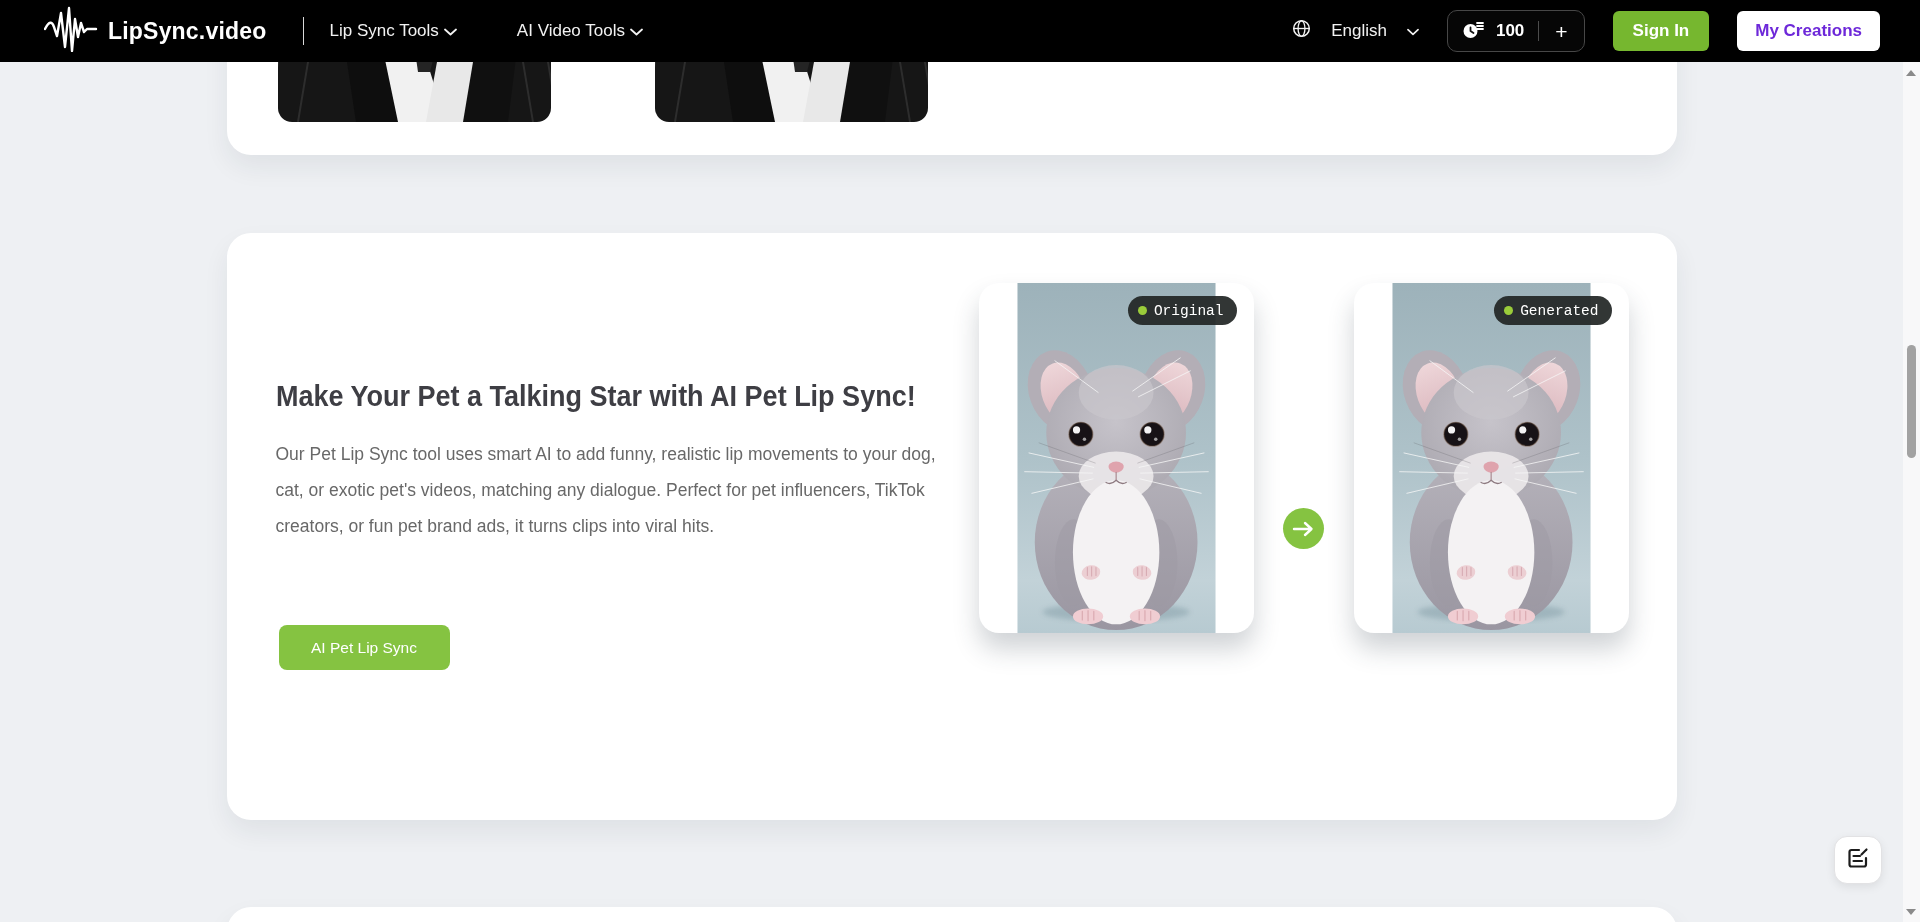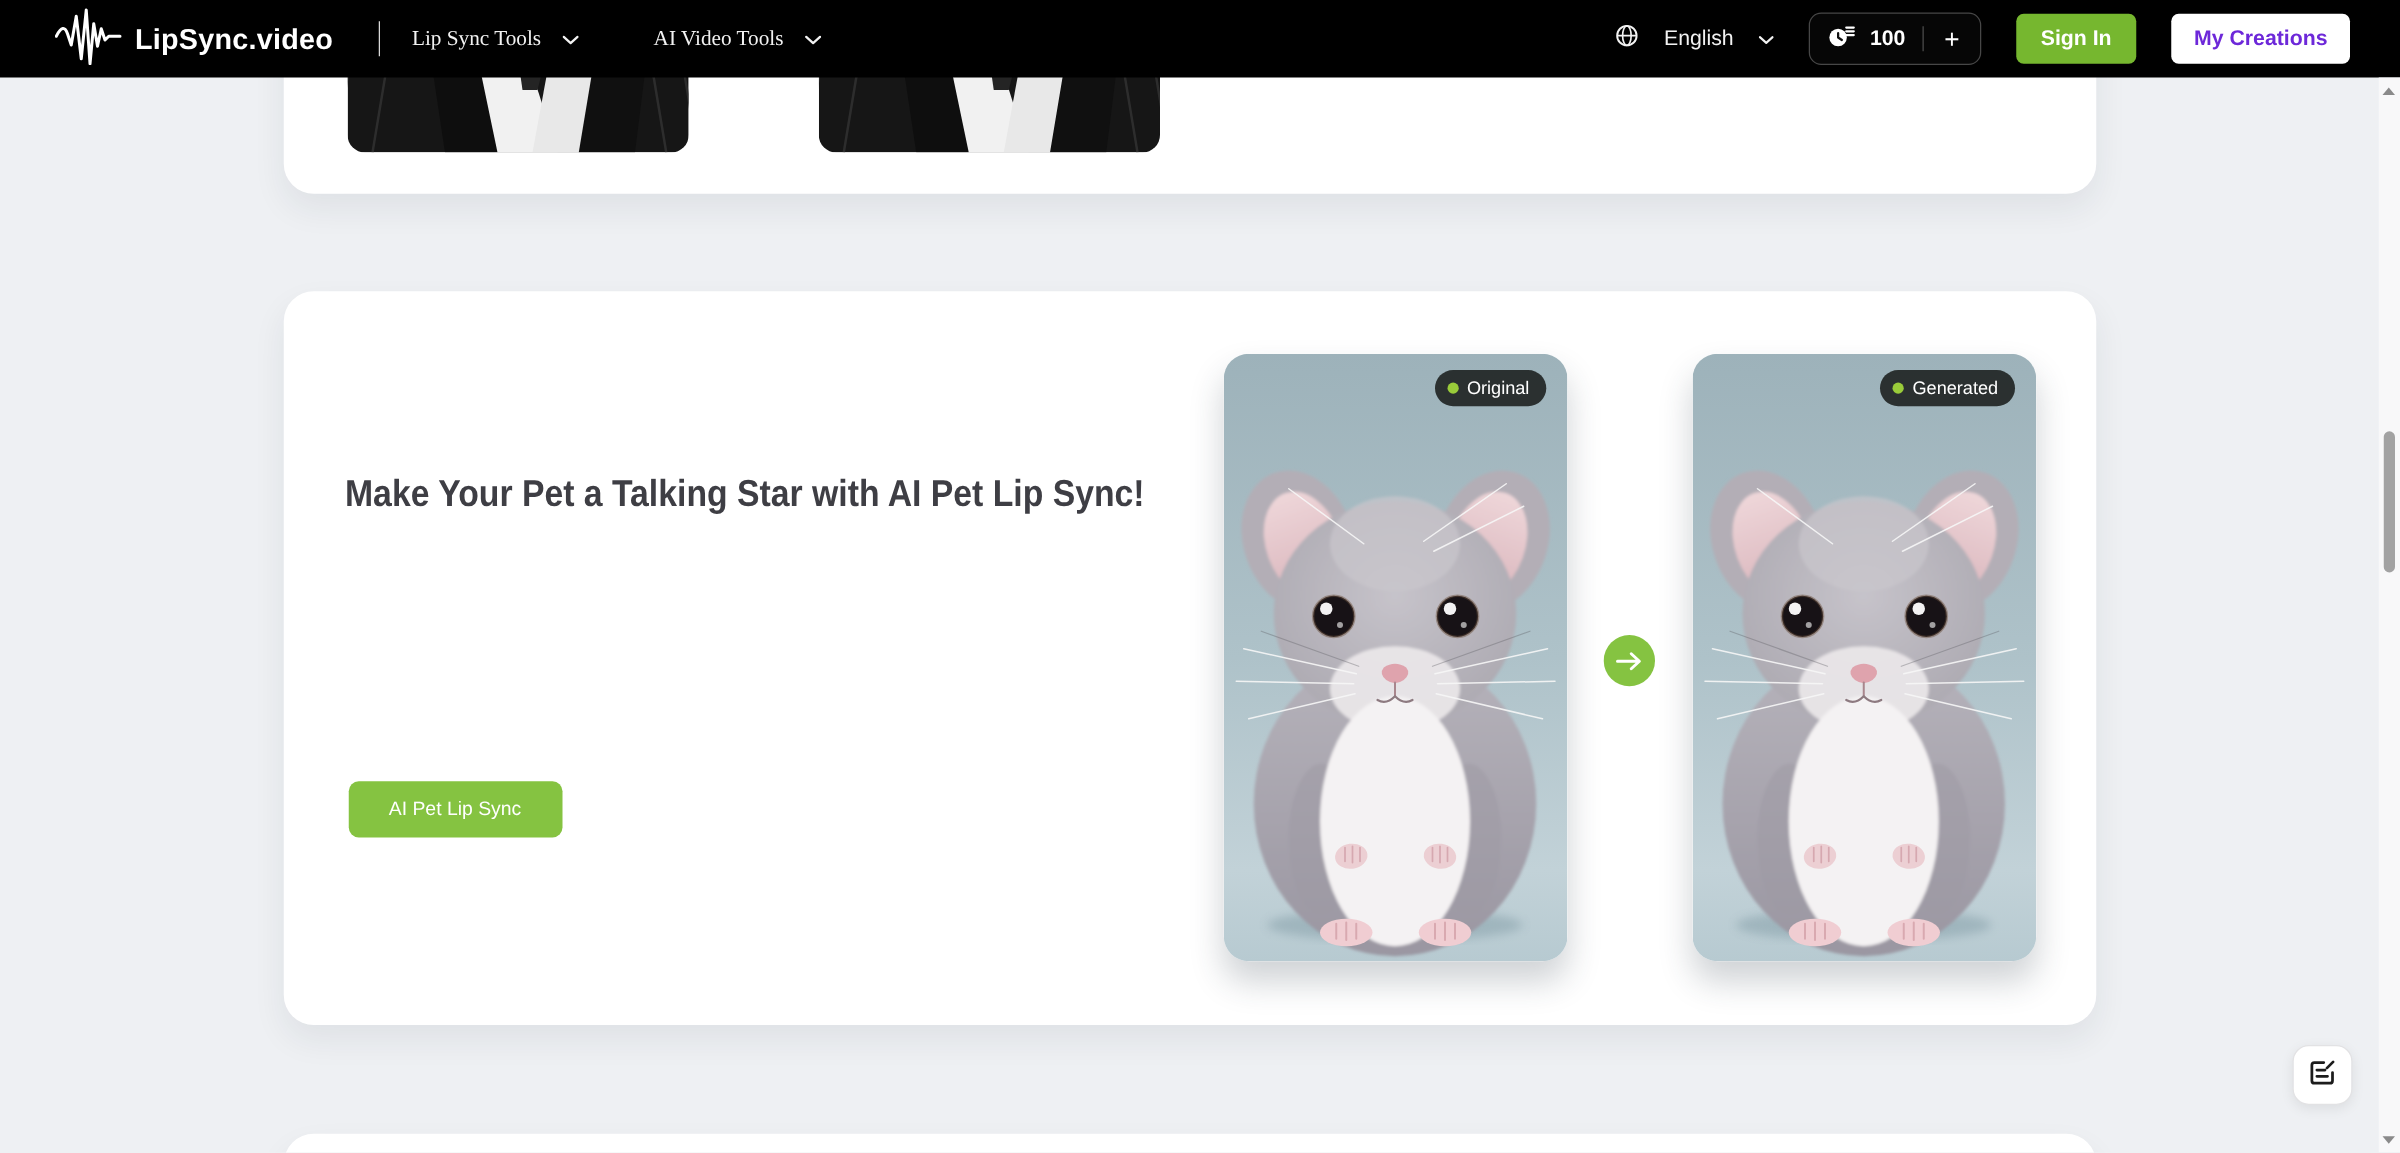--- a/index.html
+++ b/index.html
@@ -5,21 +5,21 @@
   * { margin:0; padding:0; box-sizing:border-box; }
   html,body { width:1920px; height:922px; overflow:hidden; }
   body { font-family:"Liberation Sans", sans-serif; background:var(--page-bg,#eef0f3); position:relative; }
 
   
   .navbar { position:absolute; top:0; left:0; width:1920px; height:62px; background:var(--nav-bg,#000); z-index:50;
             display:flex; align-items:center; }
   .brand { display:flex; align-items:center; gap:10px; margin-left:44px; cursor:pointer; }
   .brand-text { color:#fff; font-size:23px; font-weight:700; letter-spacing:.2px; }
   .nav-divider { width:1px; height:28px; background:#d9d9d9; margin:0 0 0 36px; }
-  .nav-item { display:flex; align-items:center; gap:17px; color:#f2f2f2; font-size:17px; cursor:pointer;font-family:Liberation Serif, serif; }
+  .nav-item { display:flex; align-items:center; gap:5px; color:#f2f2f2; font-size:17px; cursor:pointer; }
   .nav-item.one { margin-left:26px; }
   .nav-item.two { margin-left:60px; }
   .nav-right { position:absolute; right:40px; top:0; height:62px; display:flex; align-items:center; gap:28px; }
   .lang { display:flex; align-items:center; gap:20px; color:#f2f2f2; font-size:17px; cursor:pointer; }
   .credits-pill { display:flex; align-items:center; height:42px; border:1px solid #474747; border-radius:10px;
                   padding:0 14px; gap:10px; background:#060606; cursor:pointer;text-align:center; }
   .credits-val { color:#fff; font-size:17px; font-weight:700; }
   .credits-sep { width:1px; height:20px; background:#4c4c4c; margin:0 4px; }
   .credits-add { color:#fff; font-size:21px; font-weight:400; line-height:1; cursor:pointer; padding:0 2px; }
   .btn-signin { height:40px; padding:0 20px; background:var(--accent-green-dark,#76b72f); border:none; border-radius:6px;
@@ -40,22 +40,22 @@
   .frag svg { display:block; width:100%; height:100%; }
 
   
   .pet-heading { position:absolute; left:49px; top:146px; font-size:30px; font-weight:700; color:#3e3e44;
                  white-space:nowrap; transform:scaleX(.9); transform-origin:left center; letter-spacing:0; }
   .pet-desc { position:absolute; left:49px; top:203px; width:672px; font-size:17.5px; line-height:36px; color:#686868; }
   .pet-cta { position:absolute; left:52px; top:392px; width:171px; height:45px; background:var(--accent-green,#85c341);
              border:none; border-radius:8px; color:#fff; font-size:15.5px; cursor:pointer; font-family:inherit; }
 
   
-  .pet-img { position:absolute; top:50px; width:275px; height:486px; border-radius:20px; overflow:hidden;
-             box-shadow:0 16px 26px rgba(40,55,70,.22); }
+  .pet-img { position:absolute; top:50px; width:275px; height:350px; border-radius:20px; overflow:hidden;
+             box-shadow:0 16px 26px rgba(40,55,70,.22);font-family:Liberation Mono, monospace; }
   .pet-img.left  { left:752px; }
   .pet-img.right { left:1127px; }
   .pet-img svg.art { display:block; width:100%; height:100%; }
   .badge { position:absolute; top:13px; right:17px; height:29px; display:flex; align-items:center; gap:7px;
            background:rgba(33,37,36,.92); border-radius:15px; padding:0 13px 0 10px; }
   .badge .dot { width:9px; height:9px; border-radius:50%; background:var(--badge-dot,#9acc3a); }
   .badge .lbl { color:#fff; font-size:14.5px; }
 
   .arrow-btn { position:absolute; left:1056px; top:275px; width:41px; height:41px; border-radius:50%;
                background:var(--accent-green,#85c341); display:flex; align-items:center; justify-content:center; }
@@ -247,20 +247,21 @@
     </div>
     <div class="frag f2">
       <svg>
           <use href="#suit-frag"></use>
         </svg>
     </div>
   </div>
 
   <div class="card pet">
     <h2 class="pet-heading">Make Your Pet a Talking Star with AI Pet Lip Sync!</h2>
+    <p class="pet-desc">Our Pet Lip Sync tool uses smart AI to add funny, realistic lip movements to your dog, cat, or exotic pet's videos, matching any dialogue. Perfect for pet influencers, TikTok creators, or fun pet brand ads, it turns clips into viral hits.</p>
     <button class="pet-cta">AI Pet Lip Sync</button>
 
     <div class="pet-img left">
       <svg class="art">
           <use href="#chinchilla"></use>
         </svg>
       <div class="badge">
         <span class="dot"></span>
         <span class="lbl">Original</span>
       </div>

